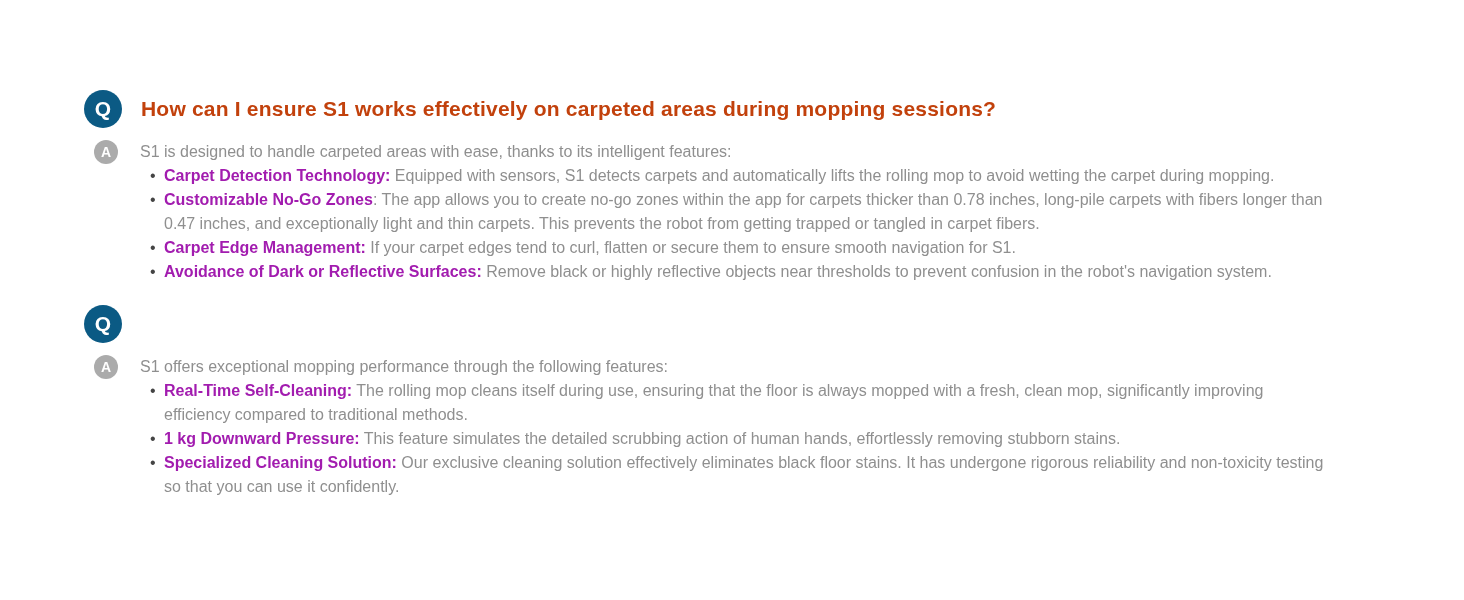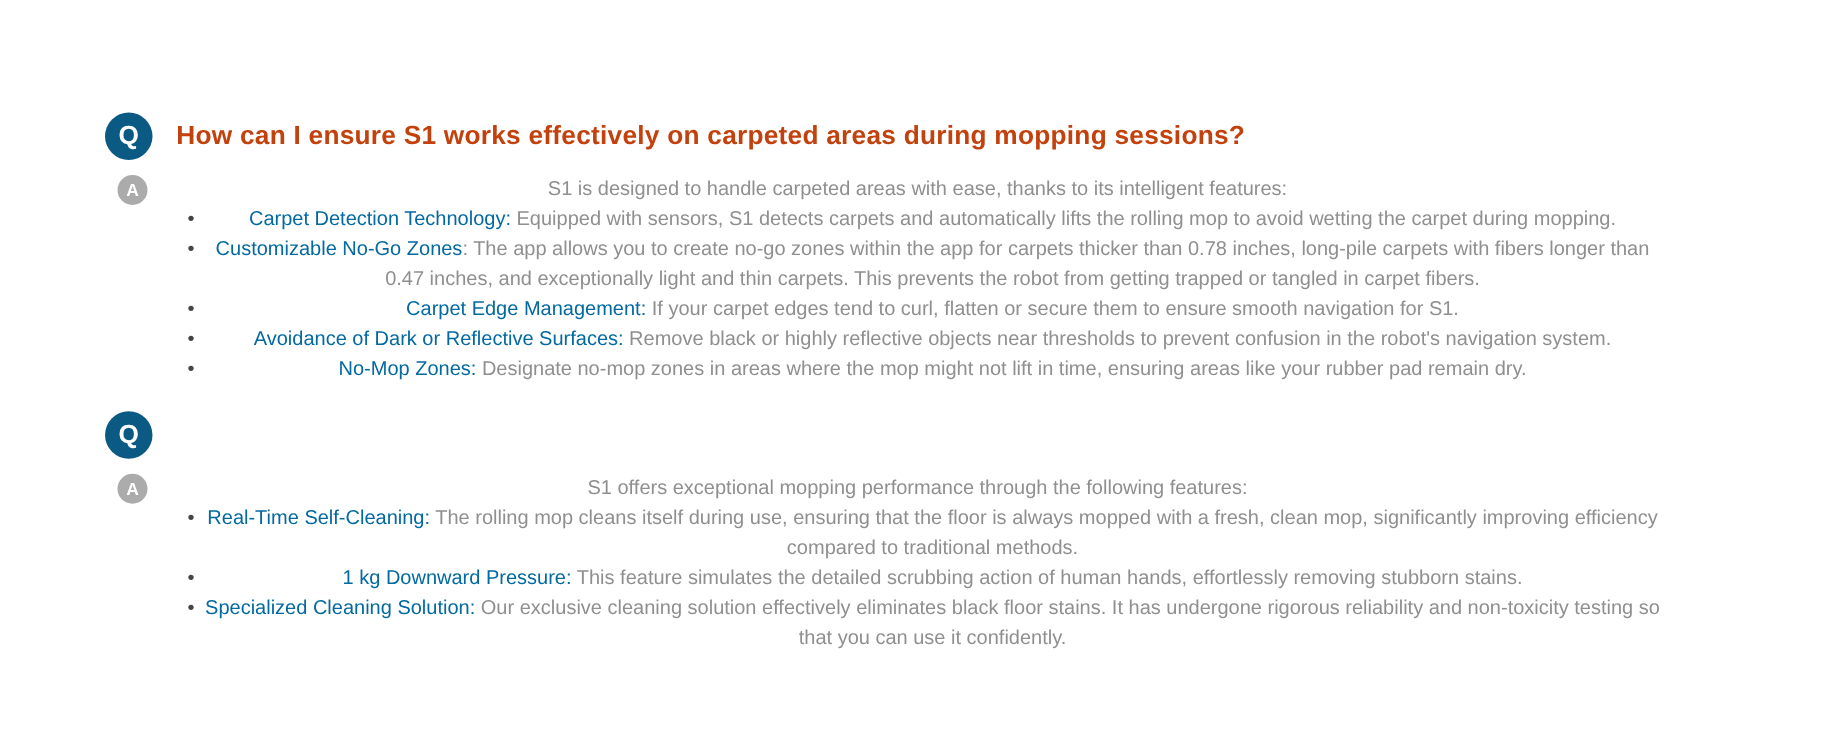--- a/index.html
+++ b/index.html
@@ -58,42 +58,41 @@
     display: flex;
     align-items: center;
     justify-content: center;
     flex: none;
   }
   .a-content {
     color: #8f8f8f;
     font-size: 16px;
     line-height: 24px;
     max-width: 1188px;
-    text-align: center;
   }
   .a-intro { margin: 0; }
   .bullet-list {
     list-style: none;
     margin: 0;
     padding: 0;
   }
   .bullet-item {
     position: relative;
     padding-left: 24px;
   }
   .bullet-item::before {
     content: "\2022";
     position: absolute;
     left: 10px;
     top: 0;
     color: #444444;
   }
   .bold-label {
-    font-weight: 400;
-    color: #0369a1;
+    font-weight: 700;
+    color: #a21caf;
   }
 </style>
 </head>
 <body>
 
 <div class="page">
 
   <div class="faq-item">
     <div class="q-row">
       <div class="q-badge">Q</div>
@@ -101,21 +100,20 @@
     </div>
     <div class="a-row">
       <div class="a-badge">A</div>
       <div class="a-content">
         <p class="a-intro">S1 is designed to handle carpeted areas with ease, thanks to its intelligent features:</p>
         <ul class="bullet-list">
           <li class="bullet-item"><span class="bold-label">Carpet Detection Technology:</span><span> Equipped with sensors, S1 detects carpets and automatically lifts the rolling mop to avoid wetting the carpet during mopping.</span></li>
           <li class="bullet-item"><span class="bold-label">Customizable No-Go Zones</span><span>: The app allows you to create no-go zones within the app for carpets thicker than 0.78 inches, long-pile carpets with fibers longer than 0.47 inches, and exceptionally light and thin carpets. This prevents the robot from getting trapped or tangled in carpet fibers.</span></li>
           <li class="bullet-item"><span class="bold-label">Carpet Edge Management:</span><span> If your carpet edges tend to curl, flatten or secure them to ensure smooth navigation for S1.</span></li>
           <li class="bullet-item"><span class="bold-label">Avoidance of Dark or Reflective Surfaces:</span><span> Remove black or highly reflective objects near thresholds to prevent confusion in the robot's navigation system.</span></li>
-          <li class="bullet-item"><span class="bold-label">No-Mop Zones:</span><span> Designate no-mop zones in areas where the mop might not lift in time, ensuring areas like your rubber pad remain dry.</span></li>
         </ul>
       </div>
     </div>
   </div>
 
   <div class="faq-item">
     <div class="q-row">
       <div class="q-badge">Q</div>
     </div>
     <div class="a-row">

